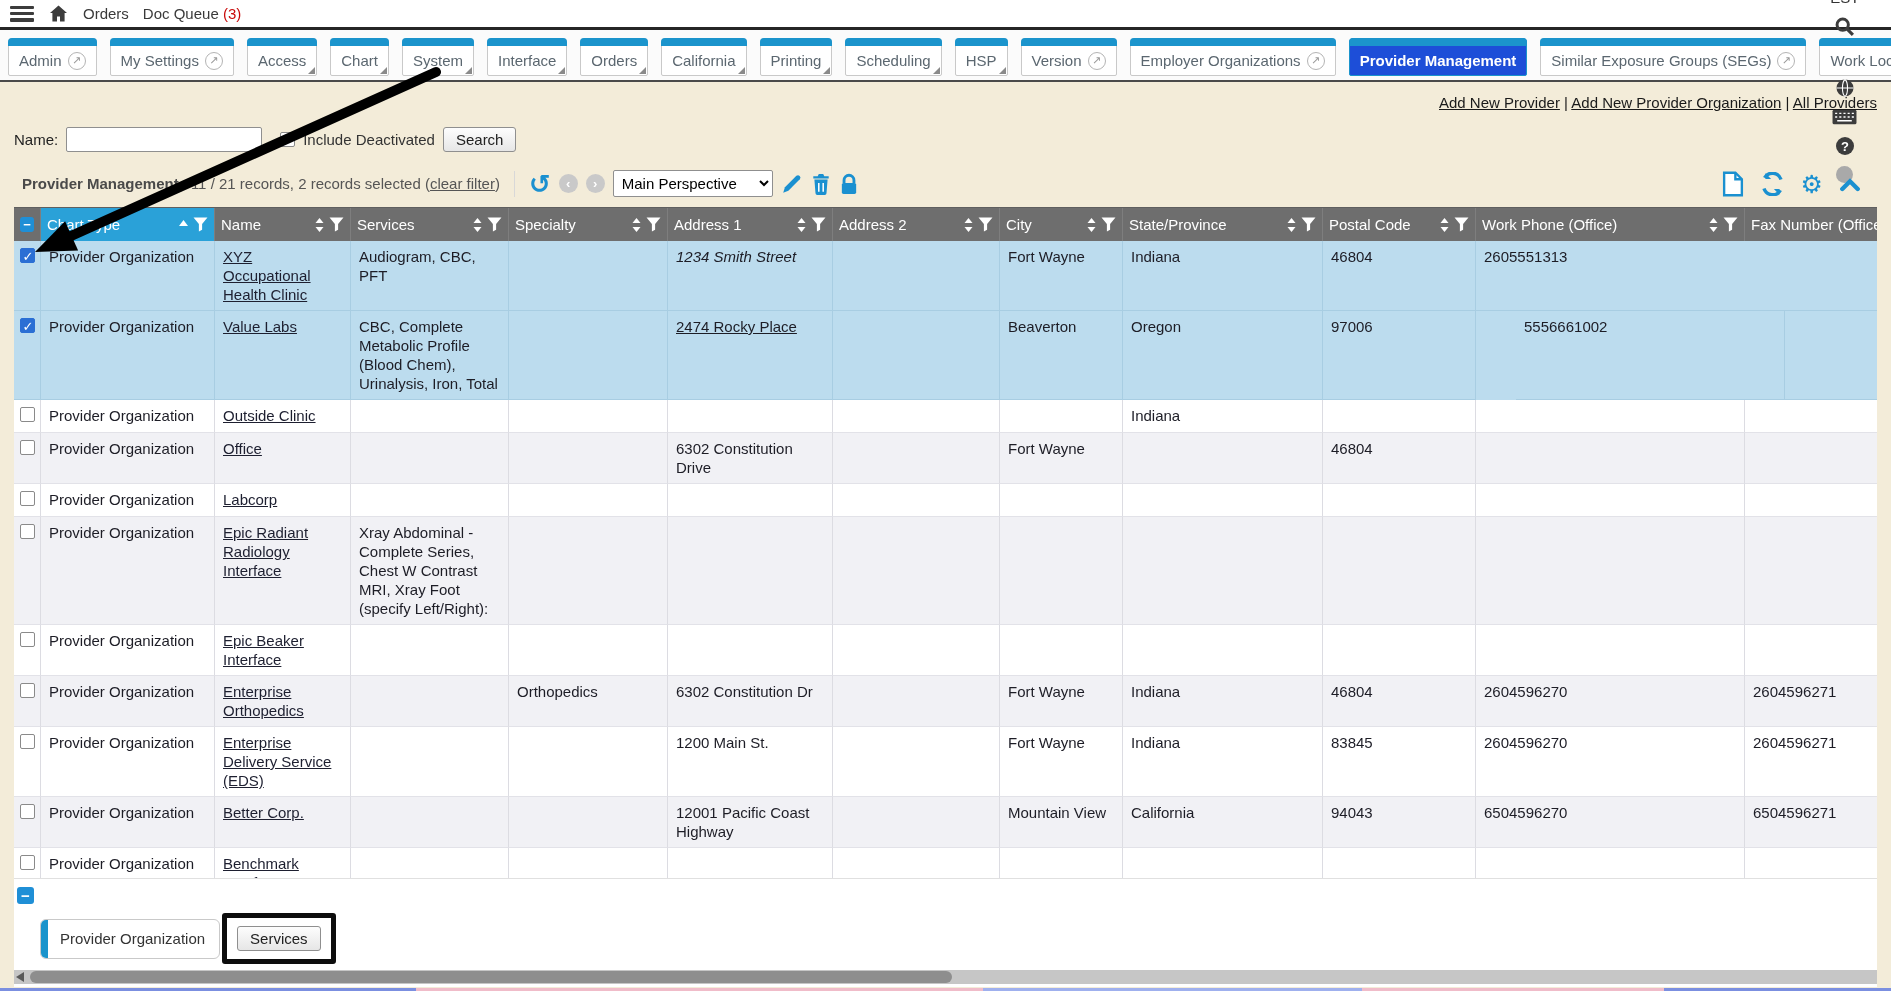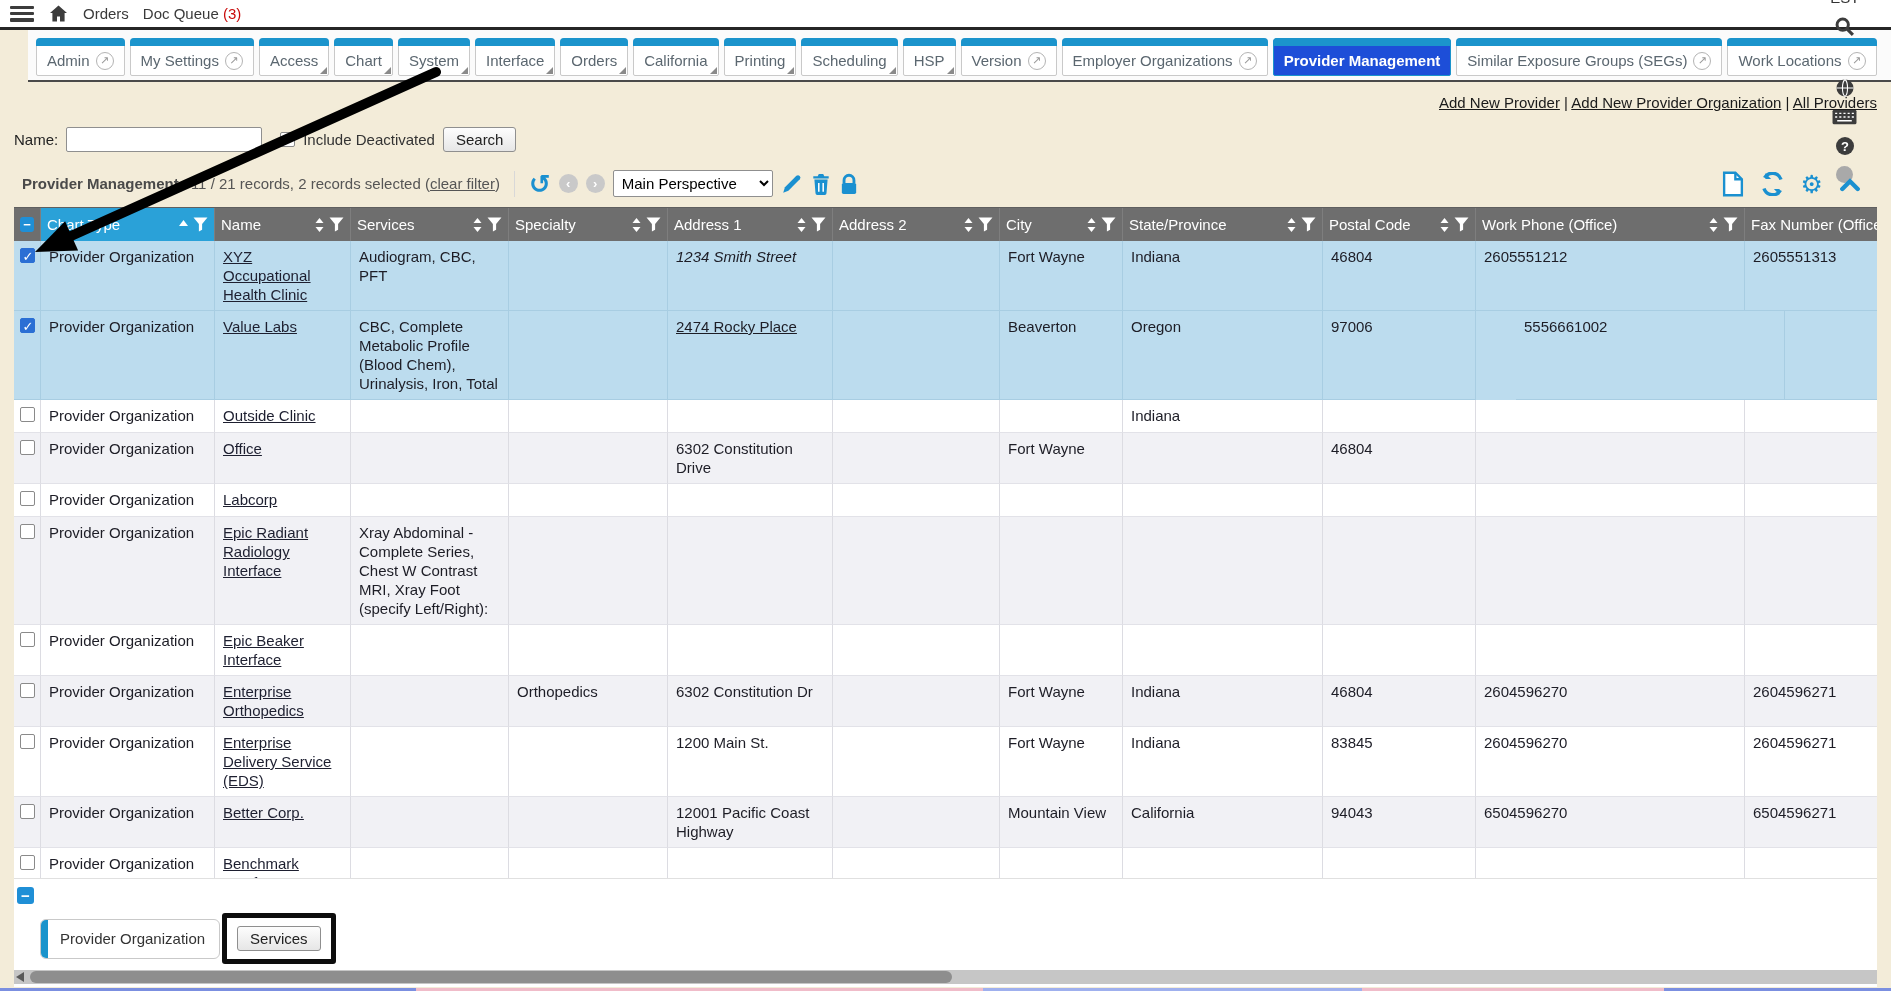--- a/index.html
+++ b/index.html
@@ -14,22 +14,22 @@
   .tb-item { color:#3a3a3a; cursor:pointer; }
   .tb-count { color:#c90b0b; }
   .tb-right { margin-left:auto; display:flex; align-items:center; gap:10px;flex-direction:column; }
   .ai-badge { background:#3f3f3f; color:#fff; font-weight:bold; font-size:12px;
     width:23px; height:21px; border-radius:3px; display:flex; align-items:center; justify-content:center; }
   .user-role { font-style:italic; color:#3a3a3a; }
   .gray-dot { width:17px; height:17px; border-radius:50%; background:#a9a9a9; }
   .icon-btn { display:flex; align-items:center; cursor:pointer; }
 
   
-  .tabsbar { background:#fbfbfb; padding:7px 8px 4px 8px; display:flex; gap:5px; align-items:flex-end;
-    border-bottom:2px solid #4a4a4a; height:52px;margin-left:28px; }
+  .tabsbar { background:#fbfbfb; padding:7px 8px 4px 8px; display:flex; gap:13px; align-items:flex-end;
+    border-bottom:2px solid #4a4a4a; height:52px; }
   .tab { position:relative; background:#fff; border:1px solid #c9c9c9; border-radius:4px 4px 2px 2px;
     height:38px; display:flex; align-items:center; padding:7px 10px 0 10px; gap:6px;
     color:#5b6770; cursor:pointer; white-space:nowrap; }
   .tab::before { content:""; position:absolute; top:-1px; left:-1px; right:-1px; height:8px;
     background:#1b94cc; border-radius:4px 4px 0 0; }
   .tab.active { background:#1d4ed8; color:#fff; font-weight:bold; border-color:#1b94cc; }
   .tab.active::before { background:#1b94cc; }
   .ext-circle { width:18px; height:18px; border:1px solid #b4b4b4; border-radius:50%;
     color:#9a9a9a; font-size:11px; display:flex; align-items:center; justify-content:center; }
   .tab .fold { position:absolute; right:1px; bottom:1px; width:0; height:0;
@@ -415,21 +415,20 @@
             <div class="td" style="width: 27px; text-align: center; padding: 6px 0px;"><span class="cb checked"></span></div>
             <div class="td" style="width: 174px;">Provider Organization</div>
             <div class="td" style="width: 136px;"><a>XYZ Occupational Health Clinic</a></div>
             <div class="td" style="width: 158px;">Audiogram, CBC, PFT</div>
             <div class="td" style="width: 159px;"></div>
             <div class="td" style="width: 165px; font-style: italic;">1234 Smith Street</div>
             <div class="td" style="width: 167px;"></div>
             <div class="td" style="width: 123px;">Fort Wayne</div>
             <div class="td" style="width: 200px;">Indiana</div>
             <div class="td" style="width: 153px;">46804</div>
-            <div class="td" style="width: 269px;">2605551212</div>
             <div class="td" style="width: 430px;">2605551313</div>
           </div>
           <div class="tr selected">
             <div class="td" style="width: 27px; text-align: center; padding: 6px 0px;"><span class="cb checked"></span></div>
             <div class="td" style="width: 174px;">Provider Organization</div>
             <div class="td" style="width: 136px;"><a>Value Labs</a></div>
             <div class="td" style="width: 158px;">CBC, Complete Metabolic Profile (Blood Chem), Urinalysis, Iron, Total</div>
             <div class="td" style="width: 159px;"></div>
             <div class="td" style="width: 165px; text-decoration: underline;">2474 Rocky Place</div>
             <div class="td" style="width: 167px;"></div>

